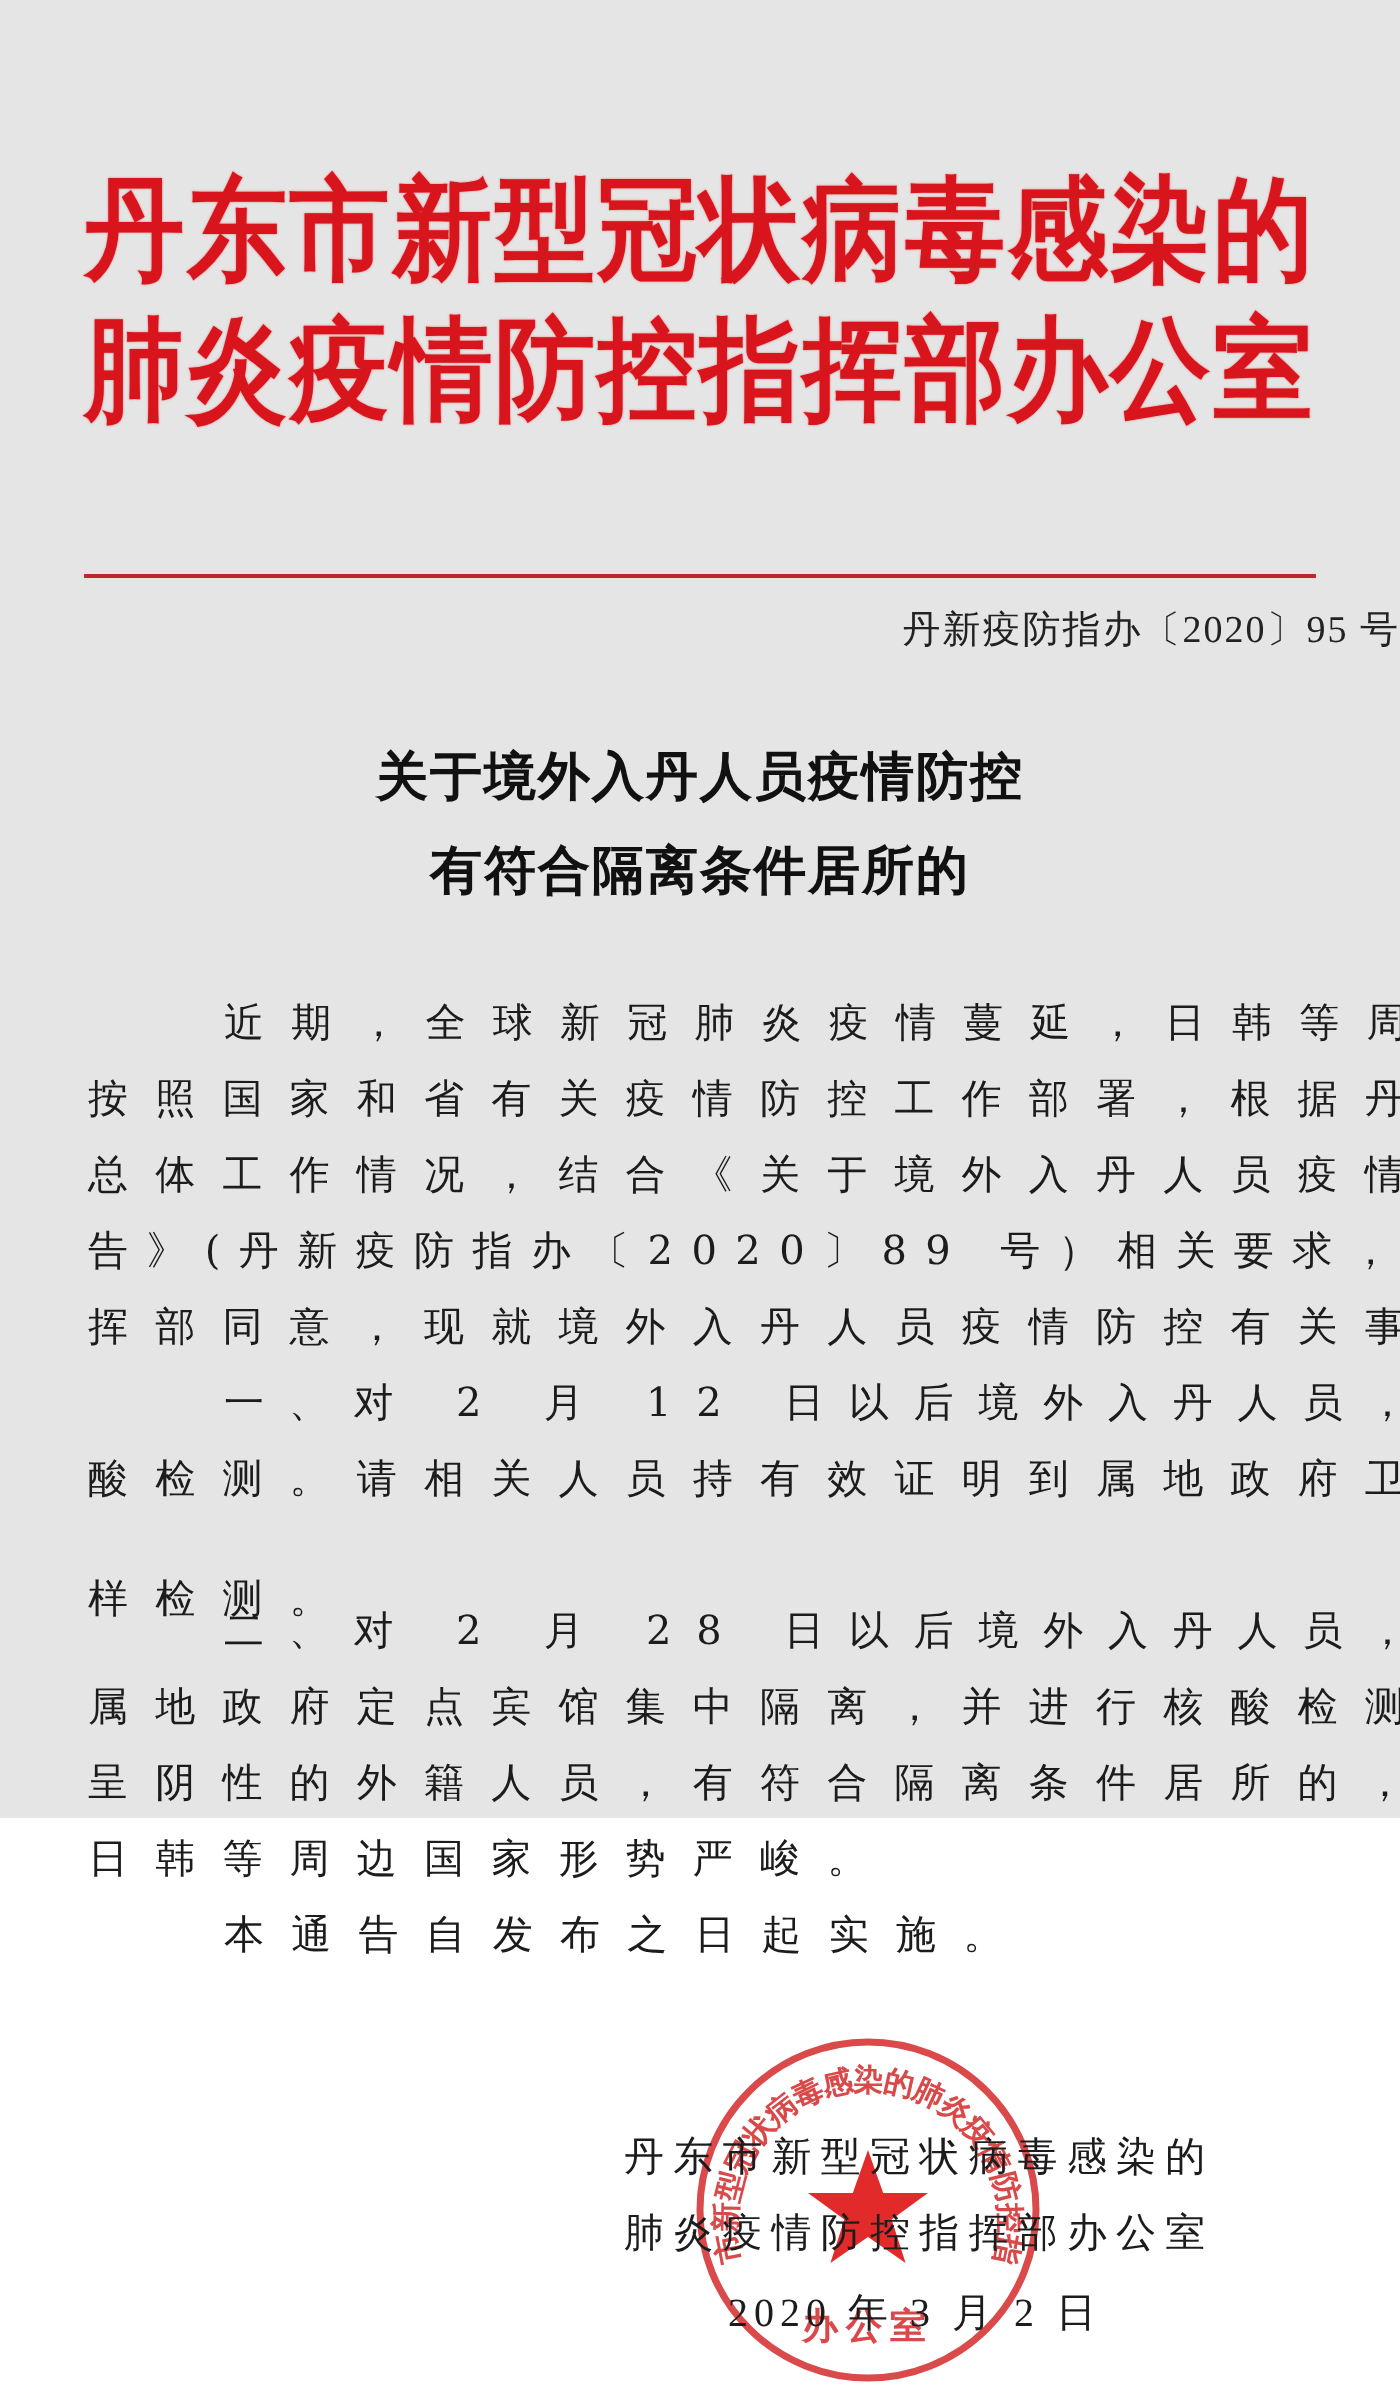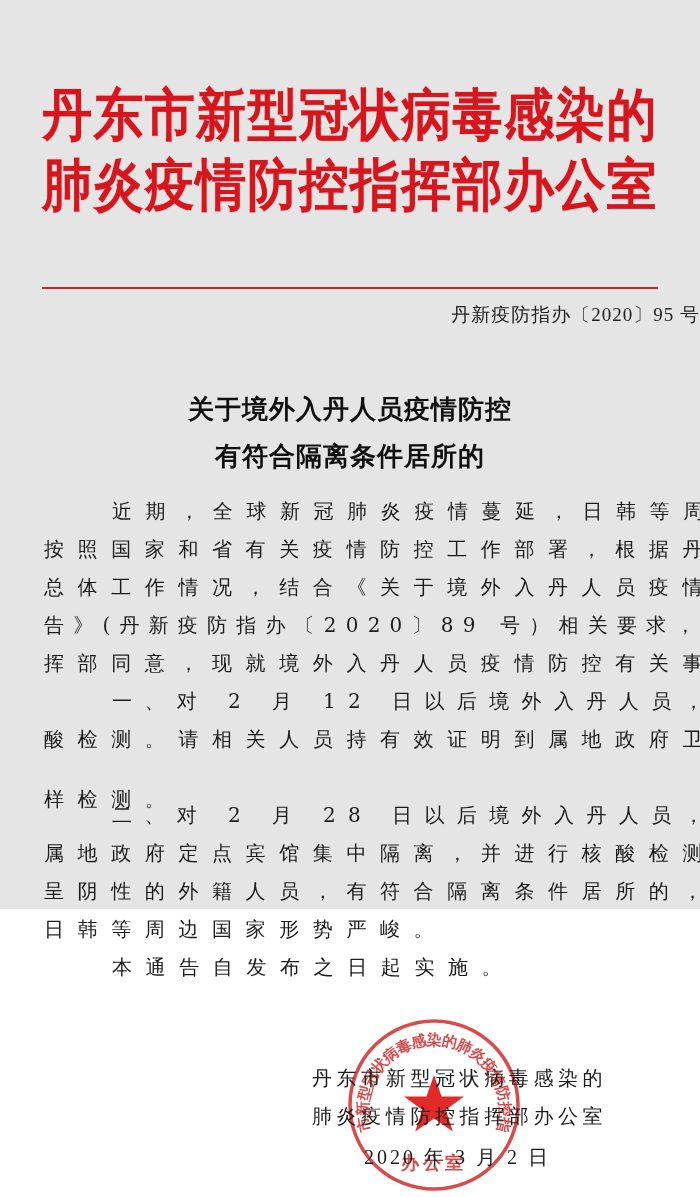--- a/index.html
+++ b/index.html
@@ -23,21 +23,21 @@
     color: #222; letter-spacing: 1px; margin-top: 48px;
   }
   .red-rule {
     position: absolute; left: 42px; width: 616px; top: 287px; height: 2px;
     background: #c0272d;
   }
 
   .notice-title {
     position: absolute; left: 0; width: 700px; text-align: center;
     font-family: "DejaVu Serif", "Liberation Serif", serif; font-weight: bold;
-    font-size: 26px; color: #111; letter-spacing: 1px; margin-top: 21px;
+    font-size: 26px; color: #111; letter-spacing: 1px;
   }
   .notice-title.l1 { top: 371px; }
   .notice-title.l2 { top: 418px; }
 
   .body-line {
     position: absolute; left: 44px; width: 620px;
     font-family: "DejaVu Serif", "Liberation Serif", serif; font-size: 20px;
     color: #1c1c1c; letter-spacing: 13.6px; white-space: nowrap; line-height: 24px;
   }
   .body-line.indent { left: 112px; }

